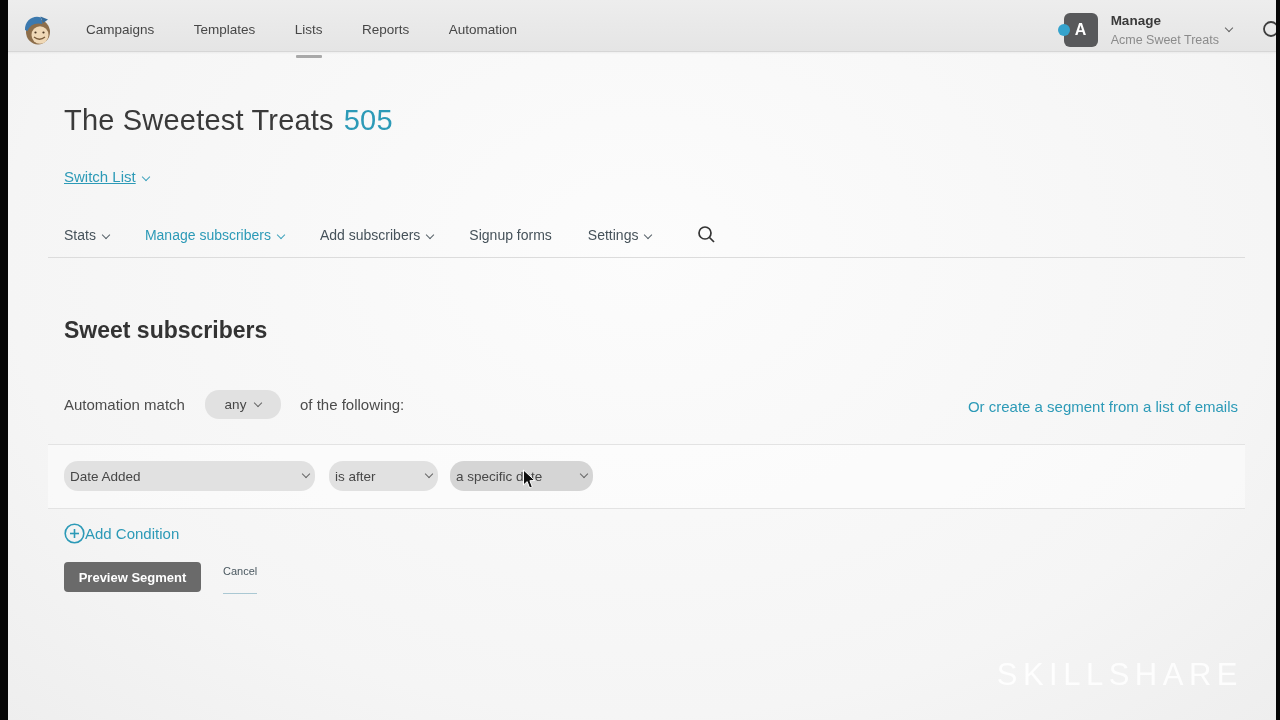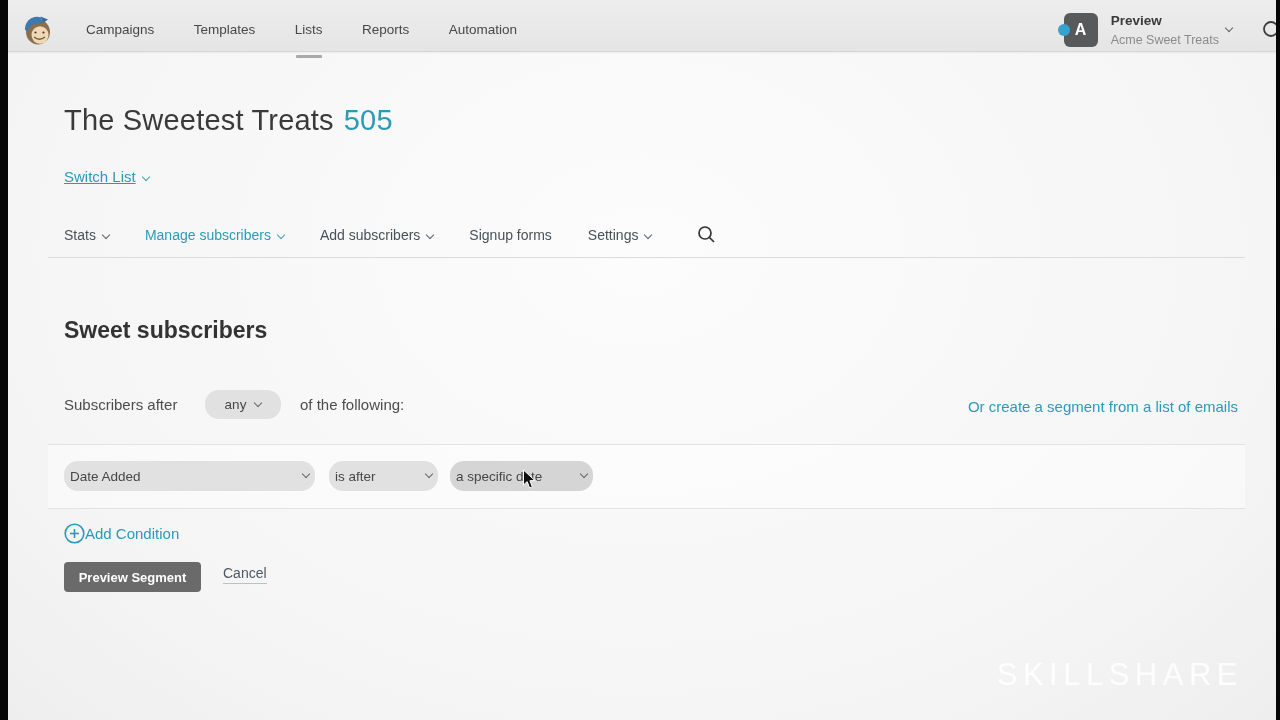--- a/index.html
+++ b/index.html
@@ -96,22 +96,22 @@
   .add-condition { position:absolute; left:64px; top:523px; display:flex; align-items:center; cursor:pointer; }
   .add-condition-label { font-size:15px; color:#2c9ab7; }
 
   .preview-btn {
     position:absolute; left:64px; top:562px; width:137px; height:30px;
     background:#6a6a6a; border:none; border-radius:4px;
     color:#fff; font-weight:bold; font-size:13px; font-family:"Liberation Sans", sans-serif;
     cursor:pointer;
   }
   .cancel-link {
-    position:absolute; left:223px; top:565px; font-size:14px; color:#4a5860;
-    border-bottom:1px solid #aac8d3; padding-bottom:2px; cursor:pointer;
+    position:absolute; left:223px; top:565px; font-size:11px; color:#4a5860;
+    border-bottom:1px solid #aac8d3; padding-bottom:16px; cursor:pointer;
   }
 
   .watermark {
     position:absolute; right:37px; top:657px; font-size:31px; font-weight:500;
     letter-spacing:5.5px; color:rgba(255,255,255,.85); pointer-events:none;
   }
 </style>
 </head>
 <body>
 
@@ -137,21 +137,21 @@
       <span class="nav-item">Reports</span>
       <span class="nav-item">Automation</span>
     </div>
 
     <div class="userbox">
       <span class="avatar-wrap">
         <span class="avatar">A</span>
         <span class="presence-dot"></span>
       </span>
       <span class="user-names">
-        <div class="user-name">Preview</div>
+        <div class="user-name">Manage</div>
         <div class="user-account">Acme Sweet Treats</div>
       </span>
       <span class="chev user-chev"></span>
     </div>
 
     <span class="search-top">
       <svg width="22" height="22" viewBox="0 0 22 22">
         <circle cx="9" cy="9" r="7" fill="none" stroke="#3d3d3d" stroke-width="1.8"></circle>
         <line x1="14.2" y1="14.2" x2="19.5" y2="19.5" stroke="#3d3d3d" stroke-width="1.8"></line>
       </svg>
@@ -185,21 +185,21 @@
       <svg width="19" height="19" viewBox="0 0 19 19">
         <circle cx="8" cy="8" r="6" fill="none" stroke="#333" stroke-width="1.7"></circle>
         <line x1="12.5" y1="12.5" x2="17" y2="17" stroke="#333" stroke-width="1.7"></line>
       </svg>
     </span>
   </div>
   <div class="rule"></div>
 
   <div class="section-heading">Sweet subscribers</div>
 
-  <div class="match-label">Subscribers after</div>
+  <div class="match-label">Automation match</div>
   <div class="select any-select">
     <span>any</span>
       <span class="chev"></span>
   </div>
   <div class="match-suffix">of the following:</div>
   <div class="segment-link">Or create a segment from a list of emails</div>
 
   <div class="cond-band">
     <div class="select cond-select field-select">
       <span>Date Added</span>

